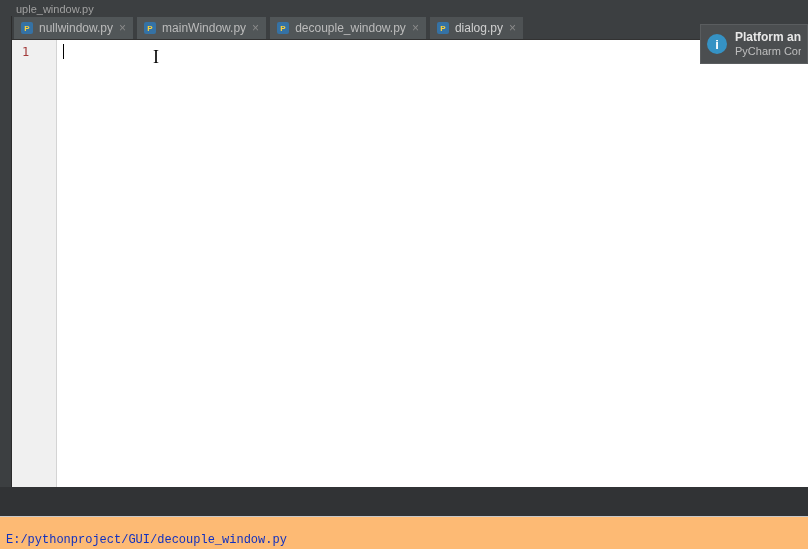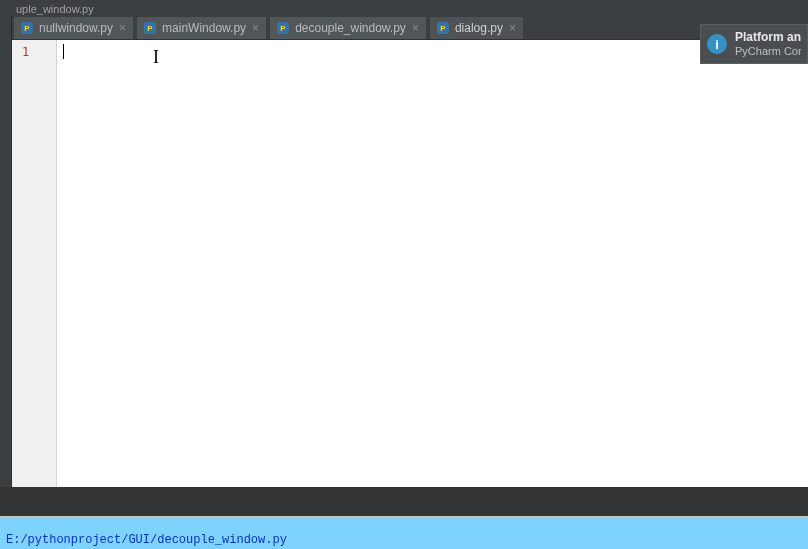--- a/index.html
+++ b/index.html
@@ -162,21 +162,21 @@
       bottom: 32px;
       height: 30px;
       background: #313335;
     }
     .status-bar {
       position: absolute;
       left: 0;
       right: 0;
       bottom: 0;
       height: 32px;
-      background: #7dd3fc;
+      background: #fdba74;
       color: #1030c0;
       font-family: "Courier New", monospace;
       font-size: 12px;
       padding: 16px 6px;
       display: flex;
       align-items: flex-start;
       border-top: 1px solid #c8c8c8;
     }
   </style>
 </head>

